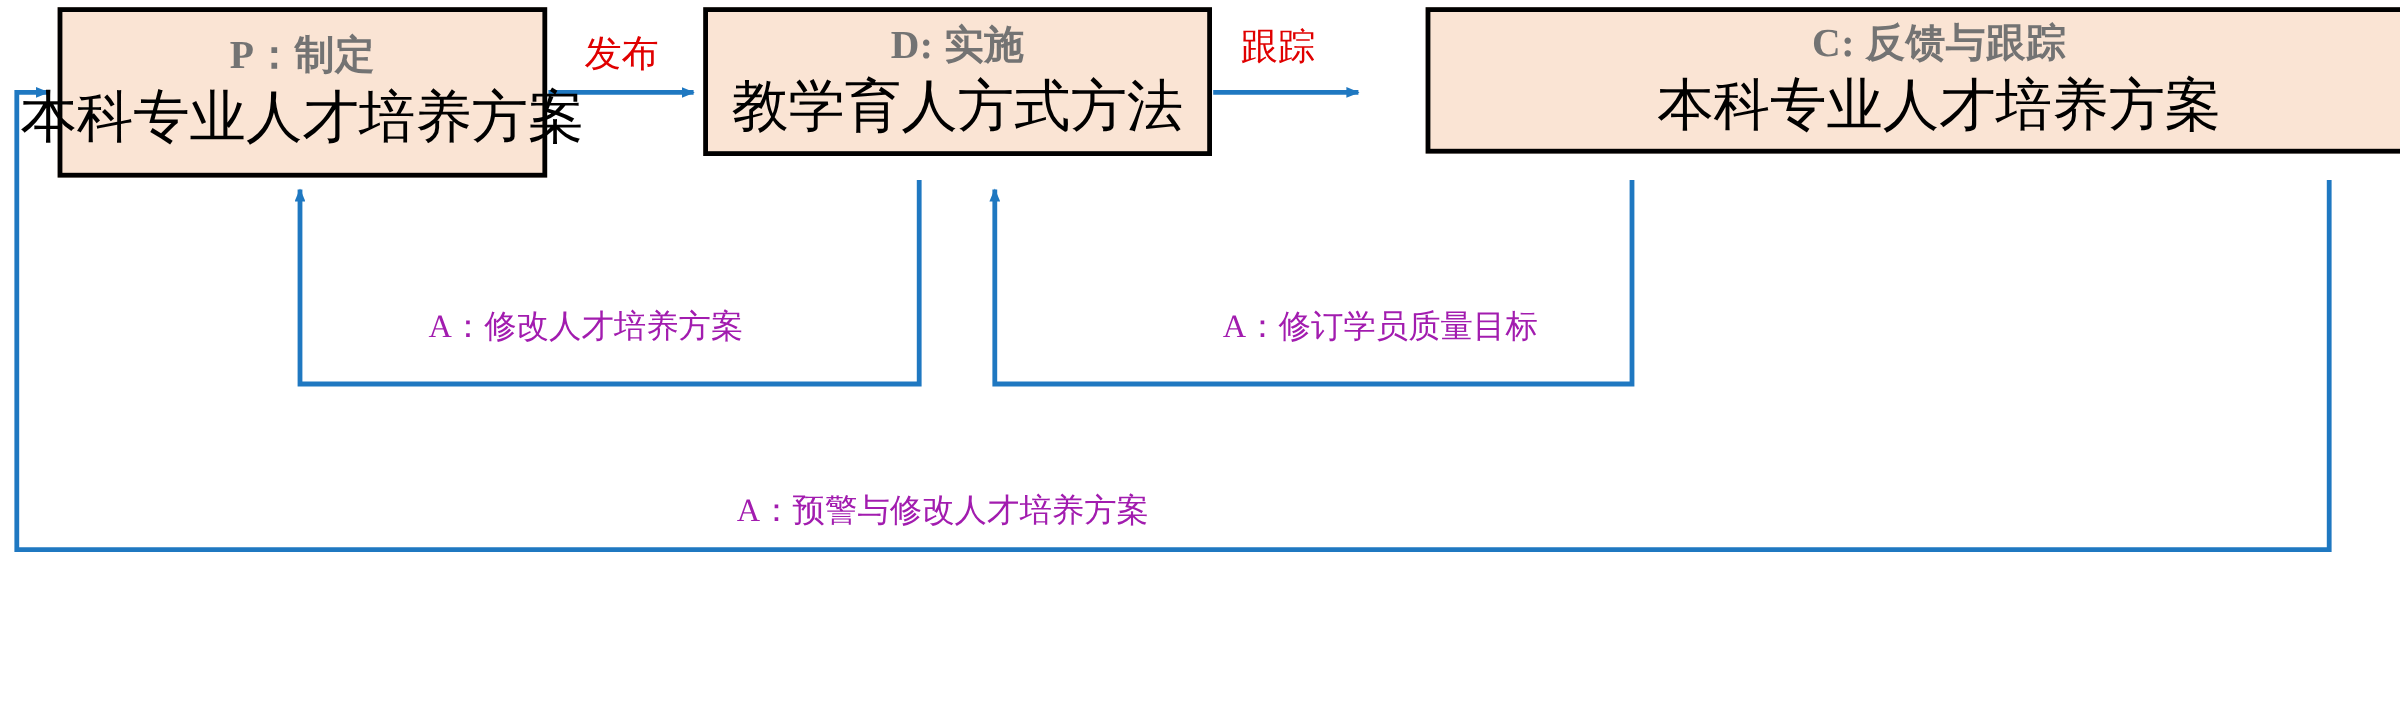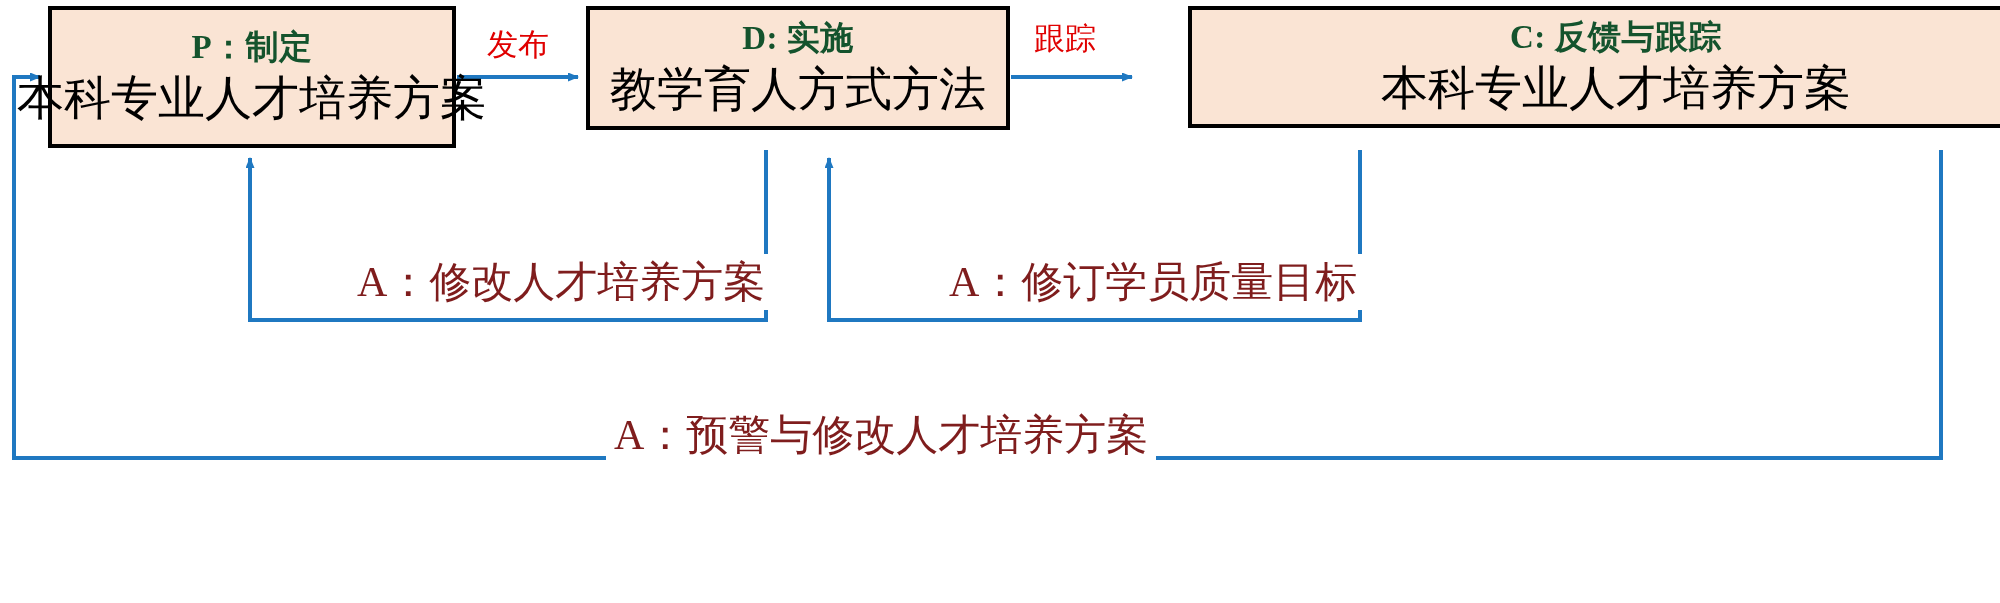--- a/index.html
+++ b/index.html
@@ -34,21 +34,21 @@
     align-items: center;
     justify-content: center;
     text-align: center;
     line-height: 1.18;
     z-index: 3;
   }
   .node .ln1 {
     font-size: 33px;
     font-weight: bold;
     letter-spacing: 0.5px;
-    color: #14532d;
+    color: #737373;
     white-space: nowrap;
   }
   .node .ln2 {
     font-size: 47px;
     font-weight: normal;
     color: #000;
     white-space: nowrap;
     margin-top: 4px;
   }
   #node-p { left: 48px;   top: 6px;  width: 408px; height: 142px; }
@@ -61,30 +61,30 @@
     font-size: 31px;
     font-weight: normal;
     white-space: nowrap;
     z-index: 4;
   }
   #lbl-publish { left: 487px;  top: 24px; text-align: center; }
   #lbl-track   { left: 1034px; top: 18px; }
 
   .loop-label {
     position: absolute;
-    color: #7f1d1d;
-    font-size: 42px;
+    color: #a21caf;
+    font-size: 27px;
     font-weight: normal;
     white-space: nowrap;
     background: #ffffff;
     padding: 0 8px;
     z-index: 4;
   }
   #lbl-a1 { left: 349px; top: 254px; }
-  #lbl-a2 { left: 941px; top: 254px; }
+  #lbl-a2 { left: 1011px; top: 254px; }
   #lbl-a3 { left: 606px; top: 407px; }
 </style>
 </head>
 <body>
 
 <div id="stage">
 
   <svg id="wire" viewBox="0 0 2000 603" xmlns="http://www.w3.org/2000/svg">
     <defs>
       <marker id="ah" markerWidth="11" markerHeight="9" refX="10" refY="4.5" orient="auto" markerUnits="userSpaceOnUse">

